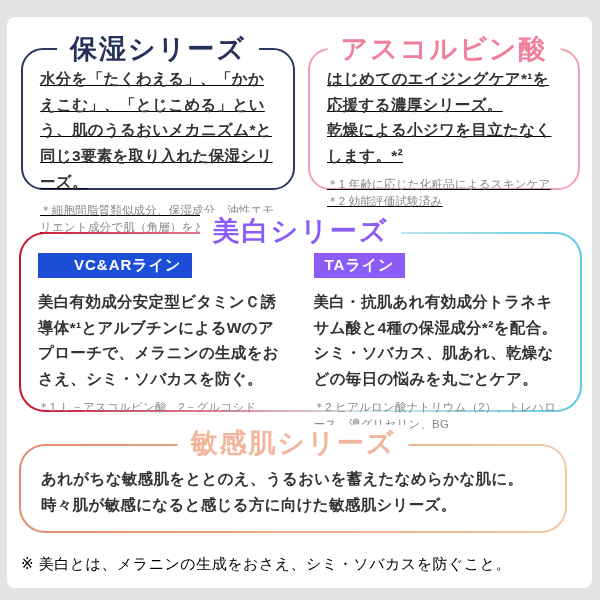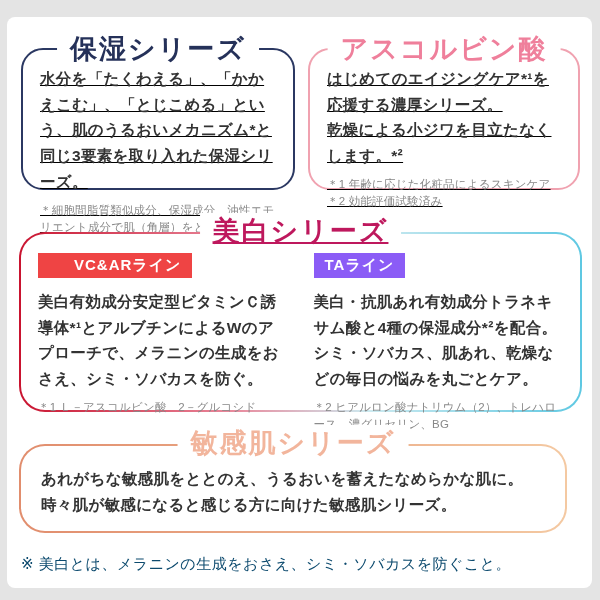--- a/index.html
+++ b/index.html
@@ -22,44 +22,44 @@
   
   .solid{border:2px solid;border-radius:22px;text-decoration:underline;}
   .solid .content{padding:16px 17px 0;}
   
   .gbox{border-radius:26px;padding:2px;}
   .gbox-inner{background:#ffffff;border-radius:24px;width:100%;height:100%;box-sizing:border-box;}
   .navy{color:#253159;}
   .b-navy{border-color:#2b3862;}
   .pink{color:#ef7f9b;}
   .b-pink{border-color:#f0a2b0;}
-  .red{color:#be185d;text-decoration:underline;}
+  .red{color:#8b5cf6;}
   .peach{color:#f2b59c;}
   .g-bihaku{background:linear-gradient(90deg,#c9132f 0%,#e9899c 38%,#cdeaf0 62%,#5ec8e2 100%);}
   .g-binkan{background:linear-gradient(90deg,#e18d6d 0%,#f4c9a2 100%);}
   .body-text{
     margin:0;font-size:15.5px;font-weight:700;color:#333333;
     line-height:1.66;white-space:pre-line;letter-spacing:0.3px;
   }
   .fnote{
     margin:7px 0 0;font-size:11.5px;font-weight:400;color:#888888;
     line-height:1.5;white-space:pre-line;letter-spacing:0.2px;
   }
   .cols{display:flex;padding:19px 17px 0;gap:26px;}
   .col{flex:1;min-width:0;}
   .badge{
     display:inline-block;color:#ffffff;font-weight:700;font-size:15px;
     padding:3px 11px;letter-spacing:1px;
   }
-  .badge-vcar{background:#ef4444;padding-left:36px;}
+  .badge-vcar{background:#1d4ed8;padding-left:36px;}
   .badge-ta{background:#8b5cf6;}
   .col .body-text{margin-top:11px;}
   .footer-note{
     position:absolute;left:14px;top:538px;margin:0;
-    font-size:15px;font-weight:500;color:#0c4a6e;letter-spacing:0.5px;
+    font-size:15px;font-weight:500;color:#000000;letter-spacing:0.5px;
   }
   
   .pos-hoshitsu{left:14px;top:31px;width:274px;height:142px;}
   .pos-noko{left:301px;top:31px;width:272px;height:142px;}
   .pos-bihaku{left:12px;top:215px;width:563px;height:180px;}
   .pos-binkan{left:12px;top:427px;width:548px;height:89px;}
   .binkan-content{padding:20px 20px 0;}
 </style>
 </head>
 <body>

